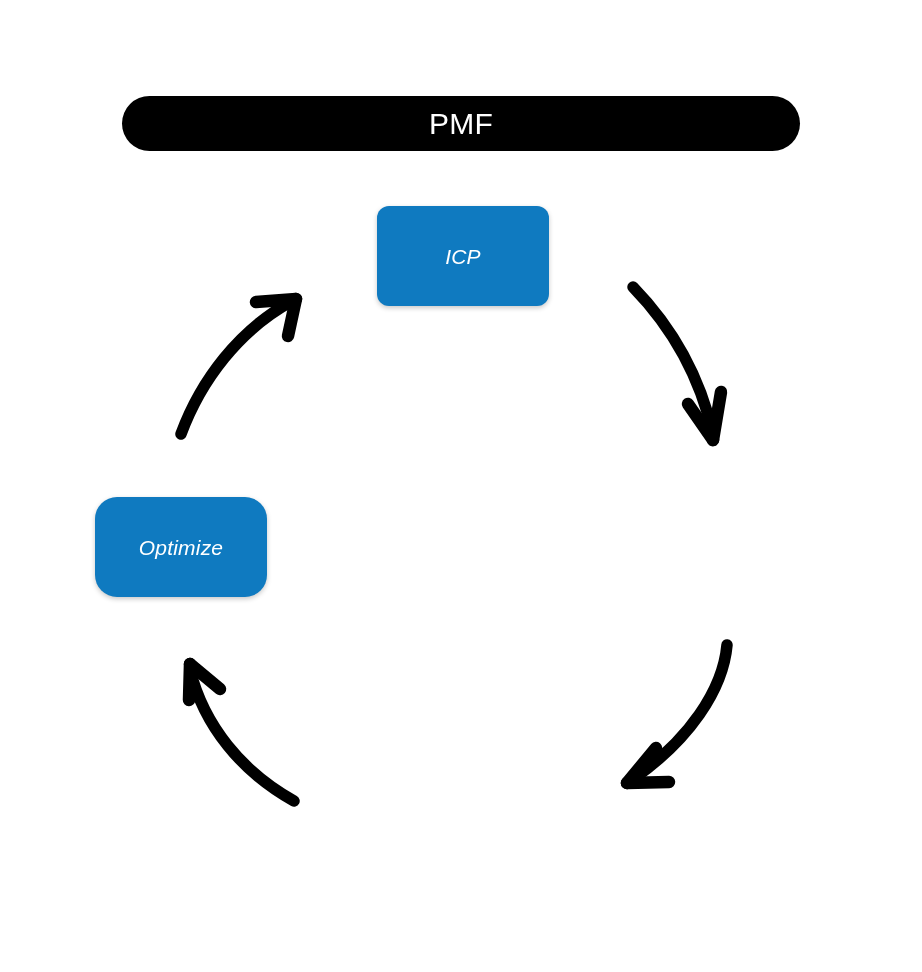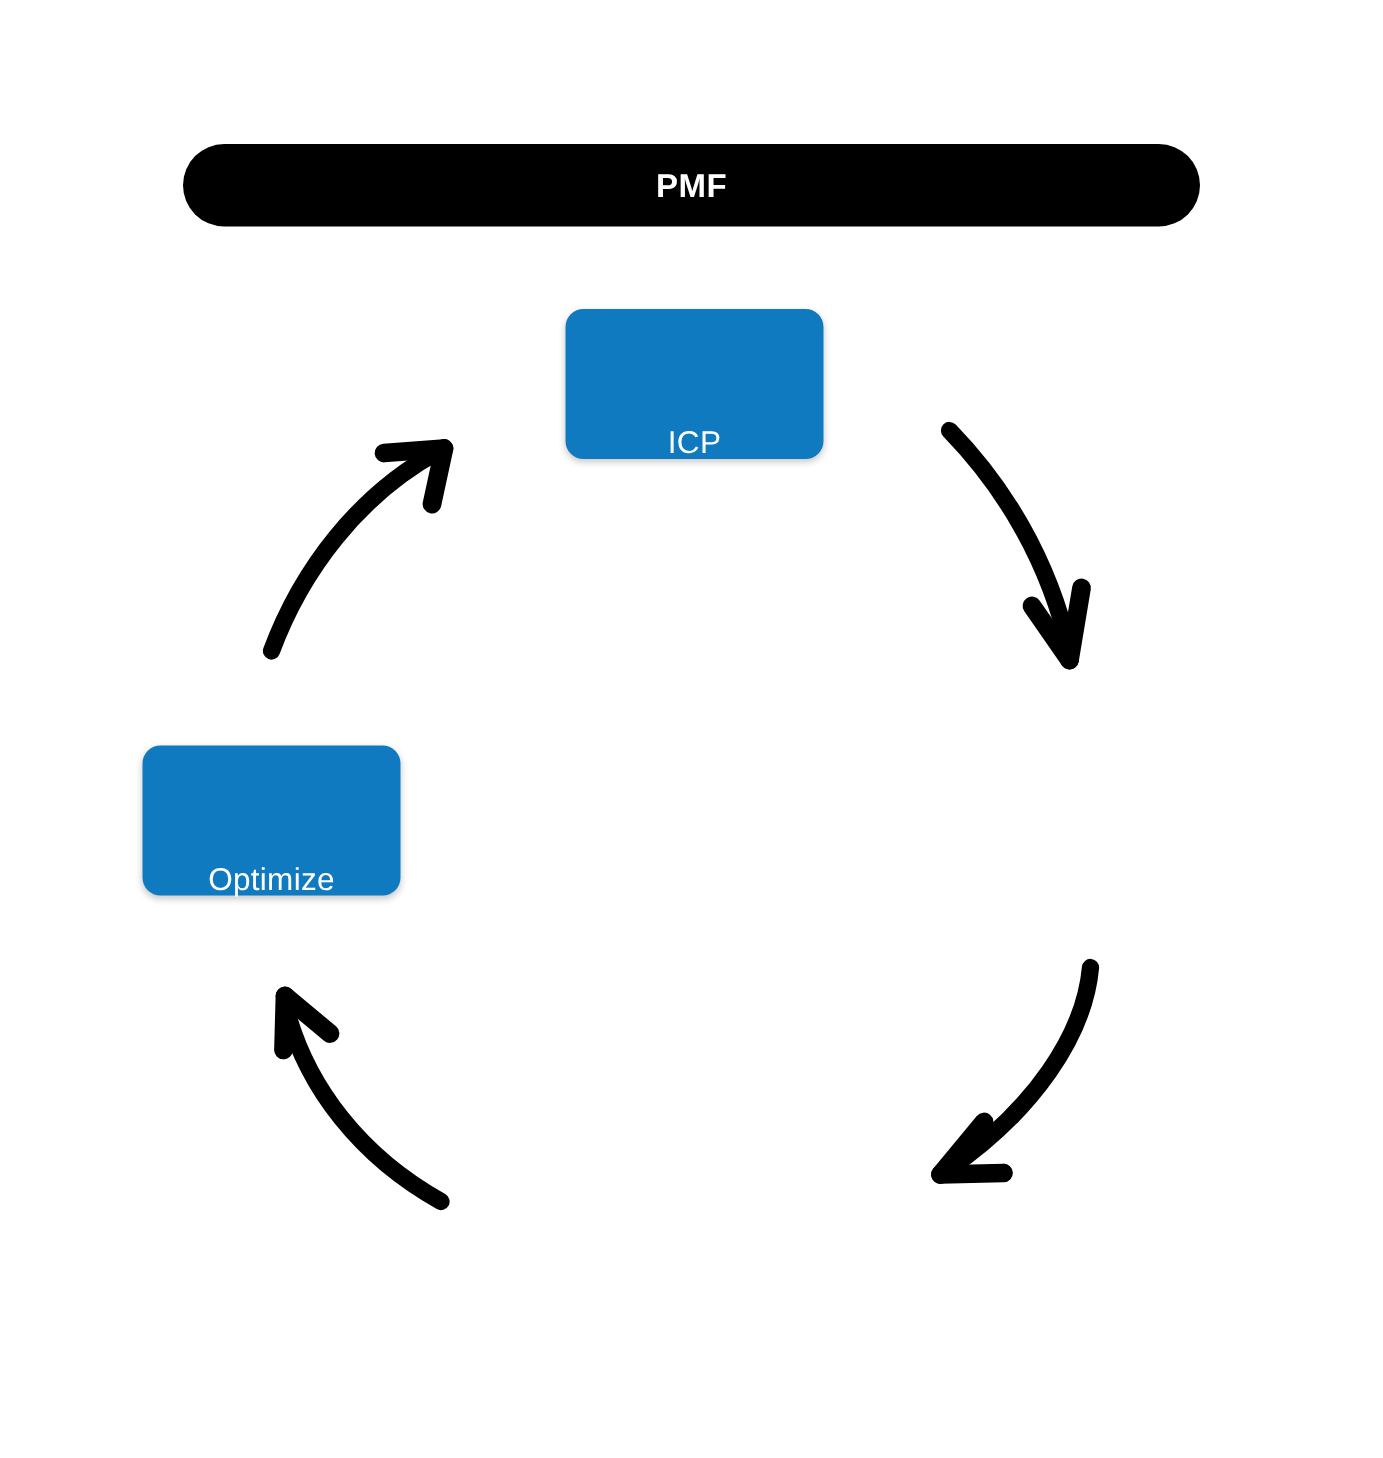--- a/index.html
+++ b/index.html
@@ -29,53 +29,54 @@
     height: 55px;
     background: #000000;
     border-radius: 28px;
     display: flex;
     align-items: center;
     justify-content: center;
     box-sizing: border-box;
   }
   .header-pill-label {
     color: #ffffff;
-    font-size: 22px;
-    font-weight: bold;
+    font-size: 30px;
+    font-weight: normal;
     letter-spacing: 0.3px;
     line-height: 1;
     user-select: none;
   }
 
   
   .node {
     position: absolute;
     width: 172px;
     height: 100px;
     border-radius: 12px;
     display: flex;
-    align-items: flex-end;
+    align-items: center;
     justify-content: center;
     box-sizing: border-box;
     box-shadow: 0 2px 5px rgba(0,0,0,0.22);
+    font-style: italic;
   }
   .node-label {
     color: #ffffff;
     font-size: 21px;
     font-weight: normal;
     line-height: 1;
     letter-spacing: 0.2px;
     text-align: center;
     user-select: none;
   }
 
   .node-icp      { left: 377px; top: 206px; }
   .node-message  { left: 656px; top: 497px; }
   .node-moment   { left: 377px; top: 784px; }
-  .node-optimize { left: 95px;  top: 497px; }
+  .node-optimize { left: 95px;  top: 497px; border-radius: 22px; }
 
   
   .arrows-layer {
     position: absolute;
     left: 0;
     top: 0;
     width: 922px;
     height: 972px;
     pointer-events: none;
   }

